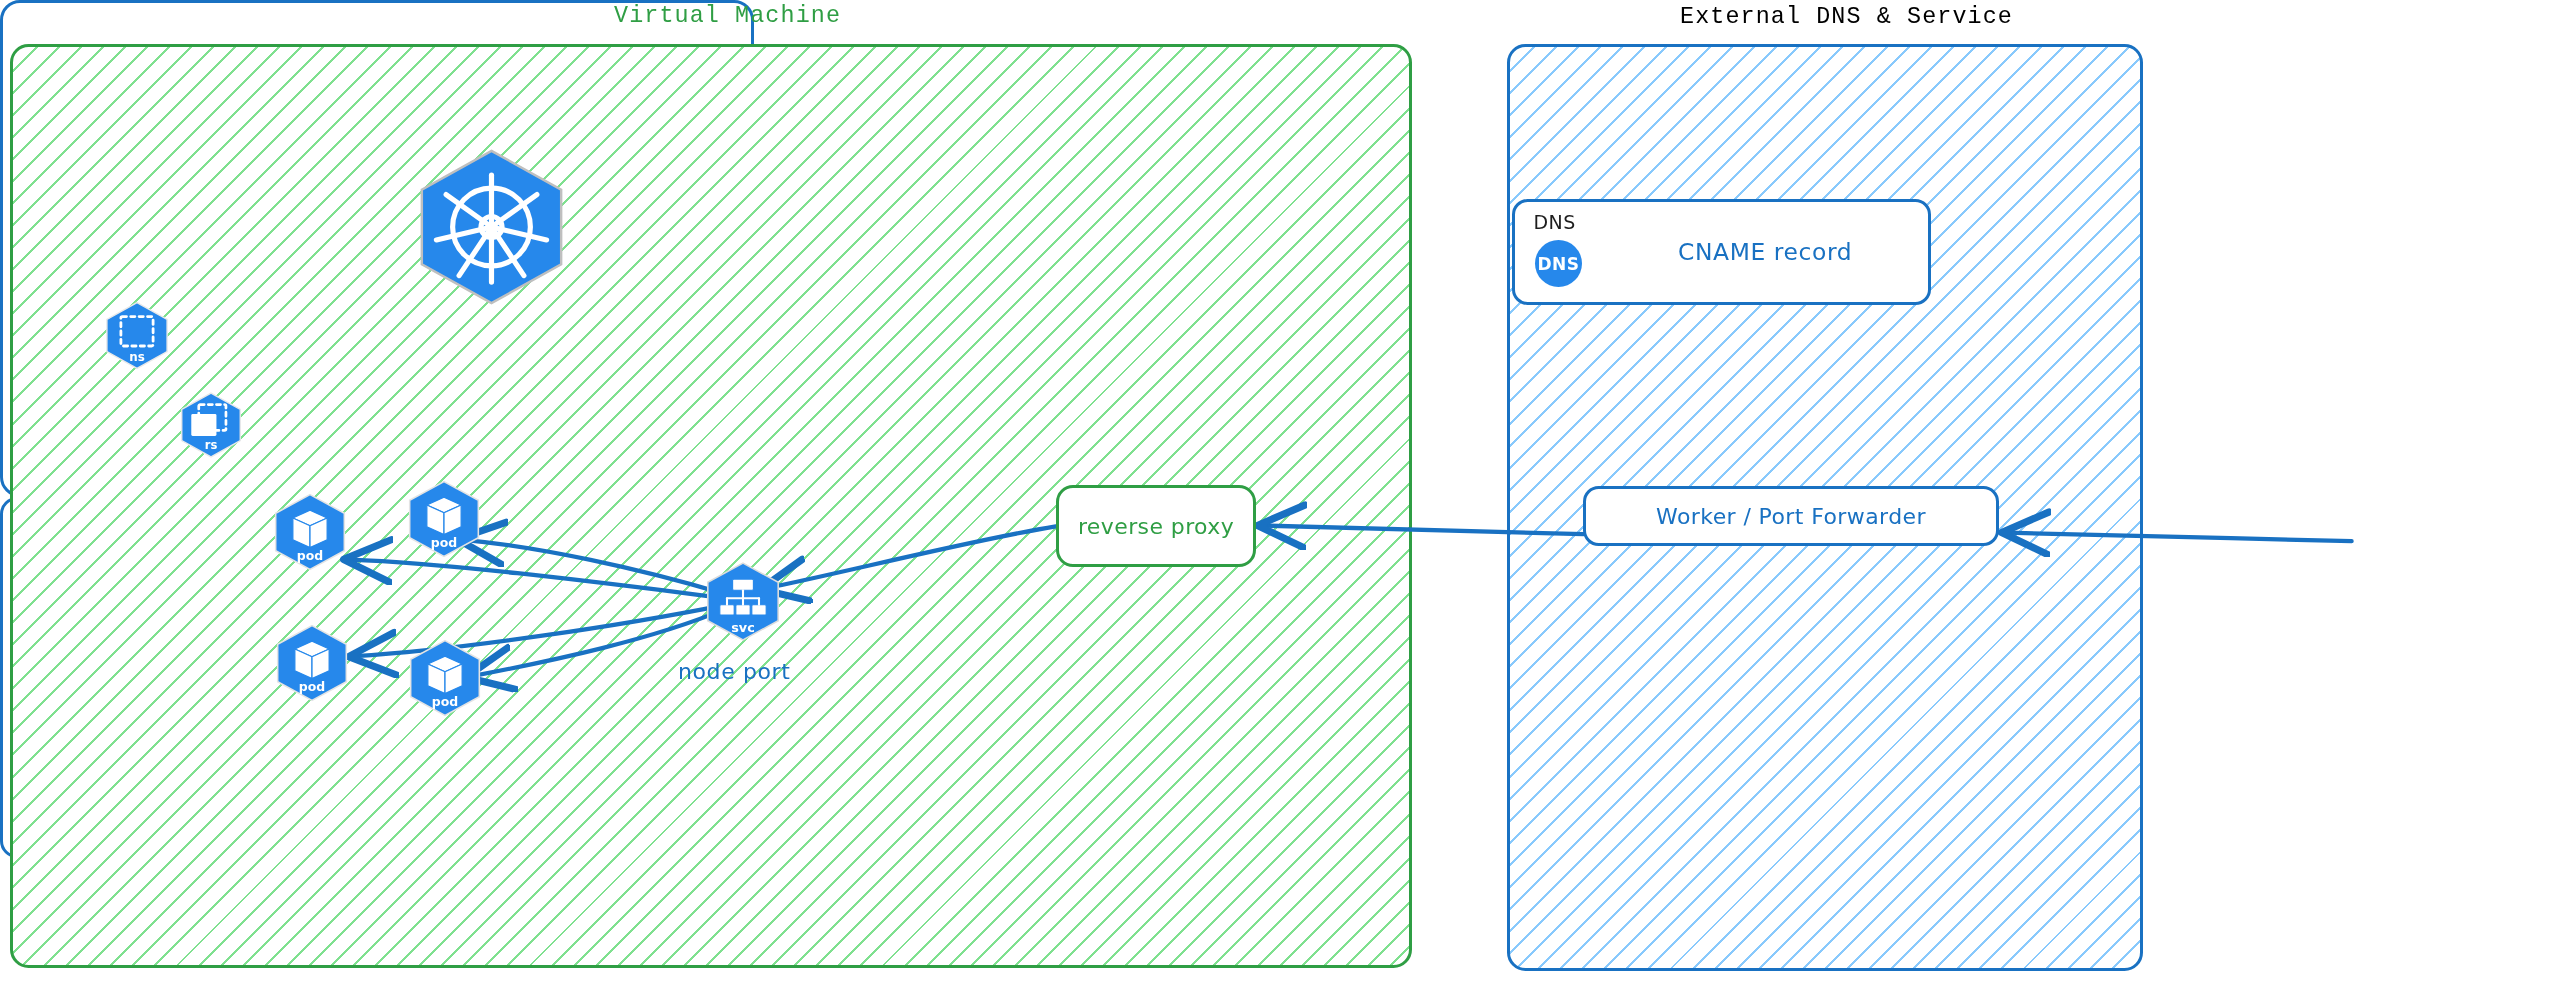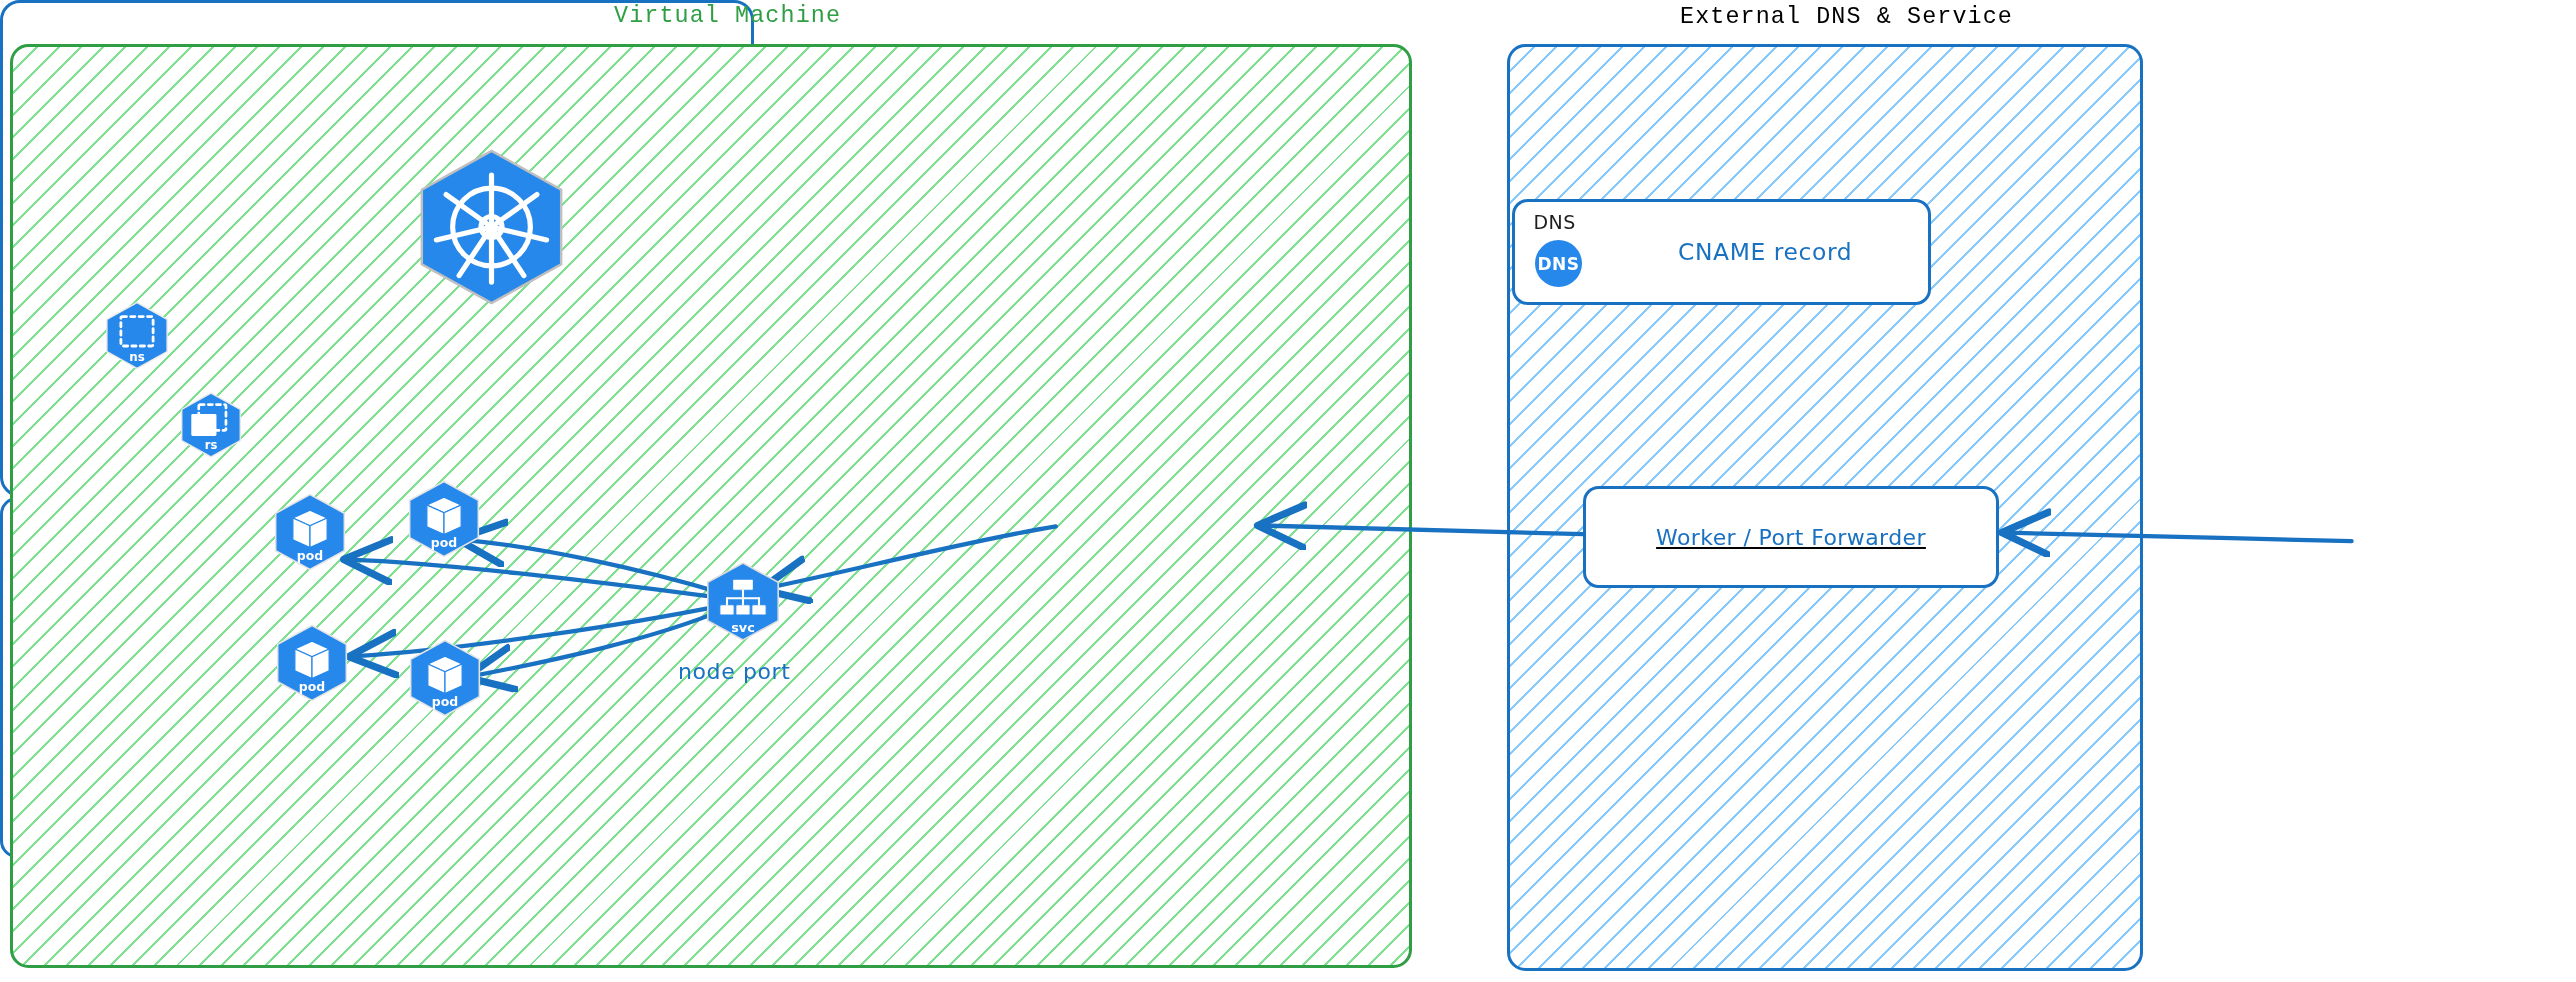--- a/index.html
+++ b/index.html
@@ -72,24 +72,23 @@
   }
 
   #reverse-proxy-box {
     left: 1056px; top: 485px; width: 200px; height: 82px;
     border: 3.6px solid #2f9e44;
     border-radius: 17px;
   }
   #reverse-proxy-box .label { color: #2f9e44; font-size: 22px; letter-spacing: 0.4px; }
 
   #worker-box {
-    left: 1583px; top: 486px; width: 416px; height: 102px;
+    left: 1583px; top: 486px; width: 416px; height: 60px;
     border: 3.6px solid #1971c2;
     border-radius: 15.6px;
-    text-decoration: underline;
   }
   #worker-box .label { color: #1971c2; font-size: 22px; letter-spacing: 0.4px; }
 
   #dns-box {
     left: 1512px; top: 199px; width: 419px; height: 106px;
     border: 3.6px solid #1971c2;
     border-radius: 15.6px;
     display: block;
   }
   #dns-box .dns-caption {
@@ -266,20 +265,23 @@
         <line x1="30" y1="46" x2="30" y2="54"></line>
         <line x1="50" y1="46" x2="50" y2="54"></line>
         <line x1="70" y1="46" x2="70" y2="54"></line>
       </g>
       <text x="50" y="88" text-anchor="middle" fill="#ffffff" font-family="DejaVu Sans, sans-serif" font-size="16" font-weight="600">svc</text>
     </svg>
   </div>
 
   <div class="node-port-label">node port</div>
 
+  <div class="node-box" id="reverse-proxy-box">
+    <span class="label">reverse proxy</span>
+  </div>
 
   <div class="node-box" id="dns-box">
     <span class="dns-caption">DNS</span>
     <span class="dns-badge">DNS</span>
     <span class="dns-label">CNAME record</span>
   </div>
 
   <div class="node-box" id="worker-box">
     <span class="label">Worker / Port Forwarder</span>
   </div>

